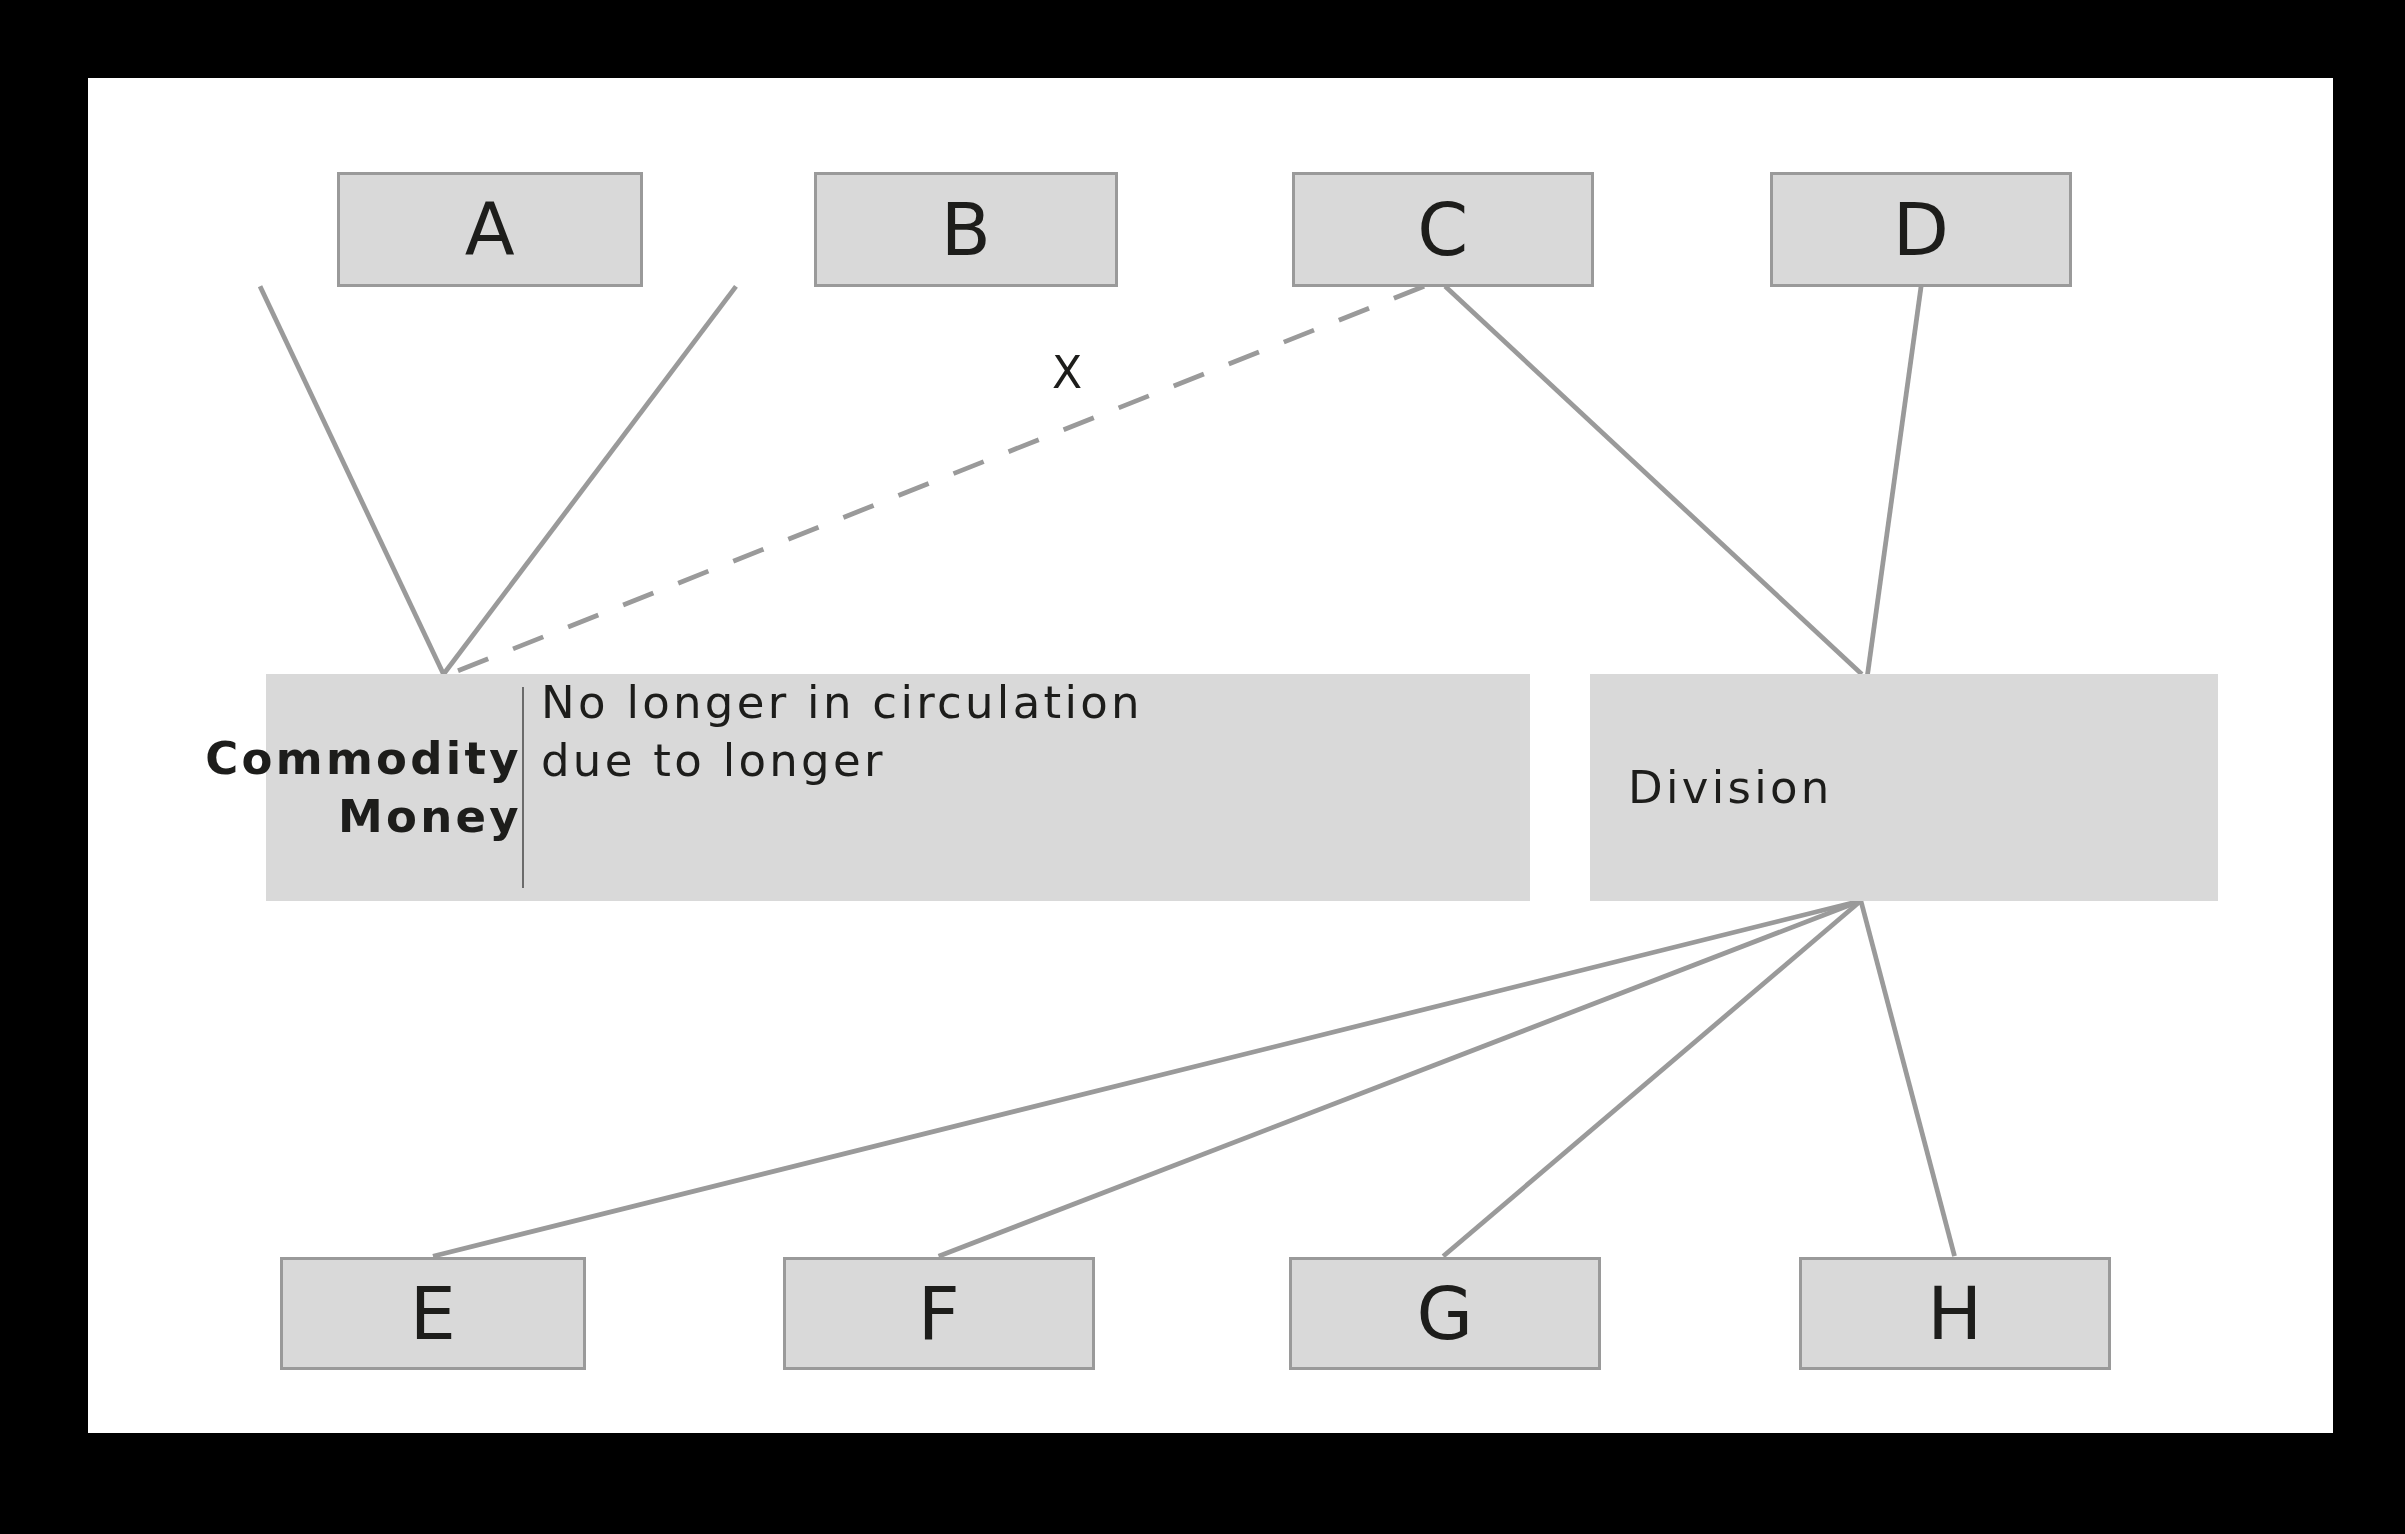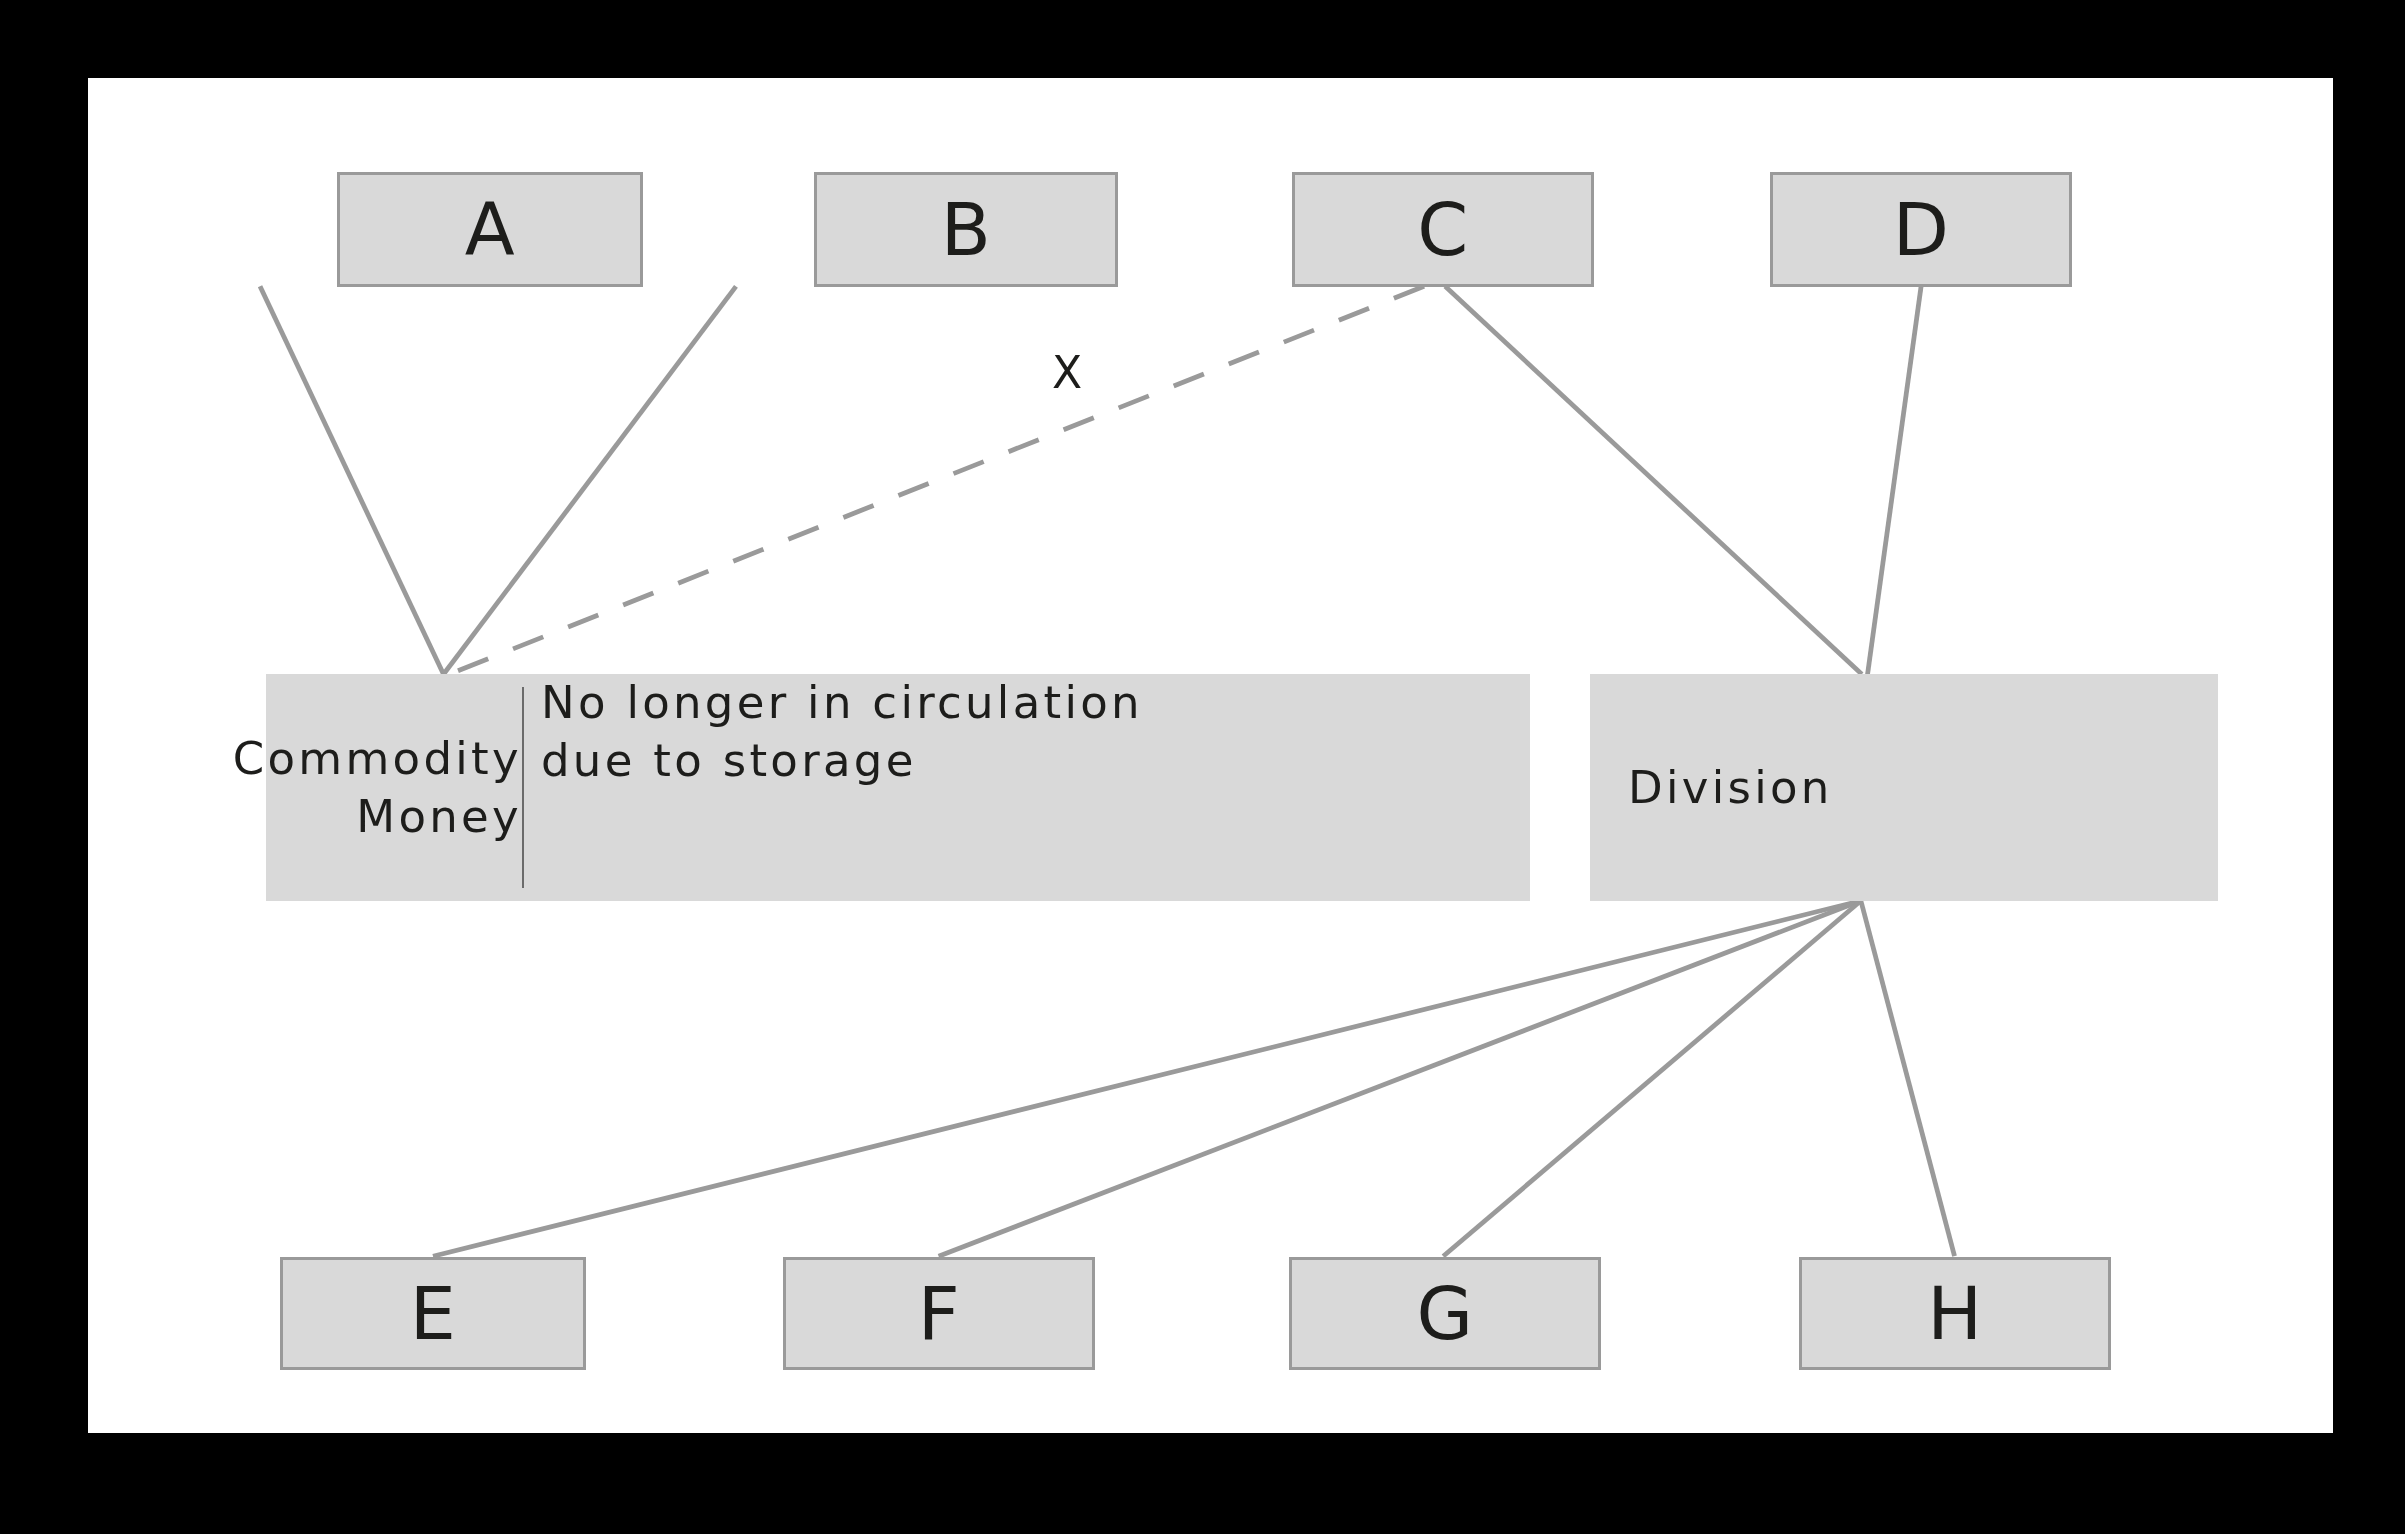--- a/index.html
+++ b/index.html
@@ -63,20 +63,21 @@
   }
   #node-commodity .col-left {
     width: 256px;
     display: flex;
     flex-direction: column;
     justify-content: center;
     align-items: flex-end;
     padding-right: 0px;
     border-right: 2.9px solid #6b6b6b;
     margin: 13.4px 0;
+    font-weight: bold;
   }
   #node-commodity .col-right {
     flex: 1;
     display: flex;
     flex-direction: column;
     justify-content: flex-start;
     align-items: flex-start;
     padding-left: 17px;
   }
   .mid-text {
@@ -145,21 +146,21 @@
       <span class="node-letter">D</span>
     </div>
 
     <div class="node" id="node-commodity" style="left:178px; top:596px; width:1264px; height:227px;">
       <div class="col-left">
         <div class="mid-text">Commodity</div>
         <div class="mid-text">Money</div>
       </div>
       <div class="col-right">
         <div class="mid-text">No longer in circulation</div>
-        <div class="mid-text">due to storage</div>
+        <div class="mid-text">due to longer</div>
       </div>
     </div>
 
     <div class="node" id="node-division" style="left:1502px; top:596px; width:628px; height:227px;">
       <div class="mid-text">Division</div>
     </div>
 
     <div class="node bordered" id="node-e" style="left:192px; top:1179px; width:306px; height:113px;">
       <span class="node-letter">E</span>
     </div>

